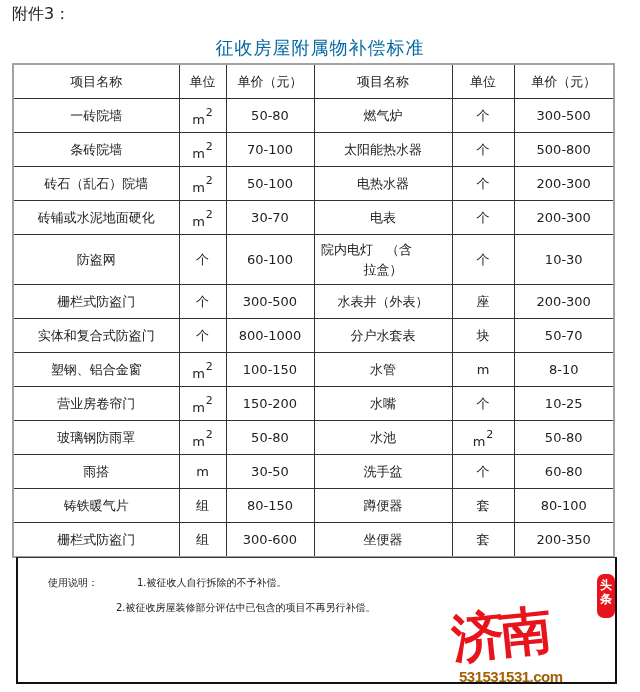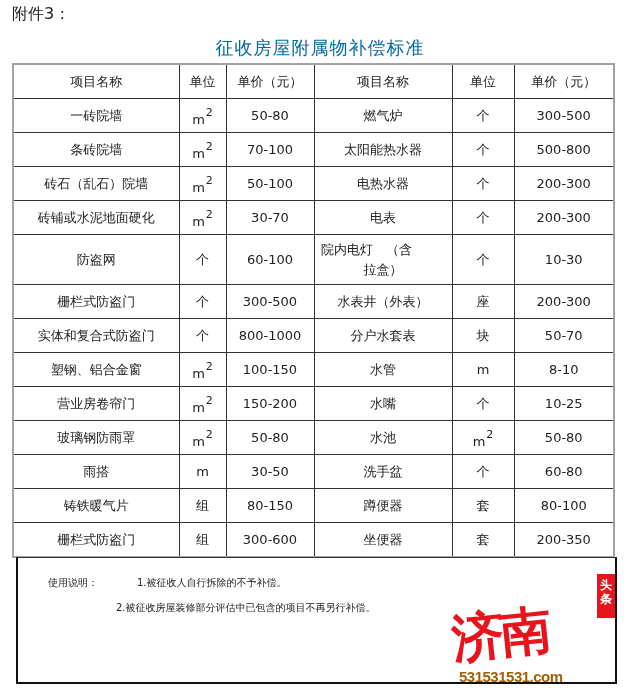--- a/index.html
+++ b/index.html
@@ -17,21 +17,21 @@
     td.unit sup { font-size: 11px; vertical-align: 8px; margin-left: 1px; }
     .wrapname { display: inline-block; width: 124px; text-align: left; line-height: 20px; }
     .wrapname span.l2 { display: block; text-align: center; }
     .notes { position: absolute; left: 16px; top: 557px; width: 597px; height: 124px;
              border: 2px solid #111; border-top: 1px solid #333; font-size: 10px; color: #222; }
     .notes .n { position: absolute; white-space: nowrap; }
     .wm { position: absolute; }
     .wm-jinan { left: 452px; top: 600px; font-size: 52px; color: #e8141c; font-weight: bold;
                 font-family: "DejaVu Serif", serif; letter-spacing: -4px; transform: rotate(-6deg); }
     .wm-badge { left: 597px; top: 574px; width: 18px; height: 44px; background: #e8141c;
-                border-radius: 0; color: #fff; font-size: 12px; line-height: 14px;
+                border-radius: 7px; color: #fff; font-size: 12px; line-height: 14px;
                 text-align: center; padding-top: 4px; box-sizing: border-box; font-weight: bold; }
     .wm-url { left: 459px; top: 668px; font-size: 15px; color: #a16207; font-weight: bold;
               font-family: Liberation Sans, sans-serif; letter-spacing: -0.5px; }
   </style>
 </head>
 <body>
 
 <div class="attach">附件3：</div>
 <div class="title">征收房屋附属物补偿标准</div>
 

